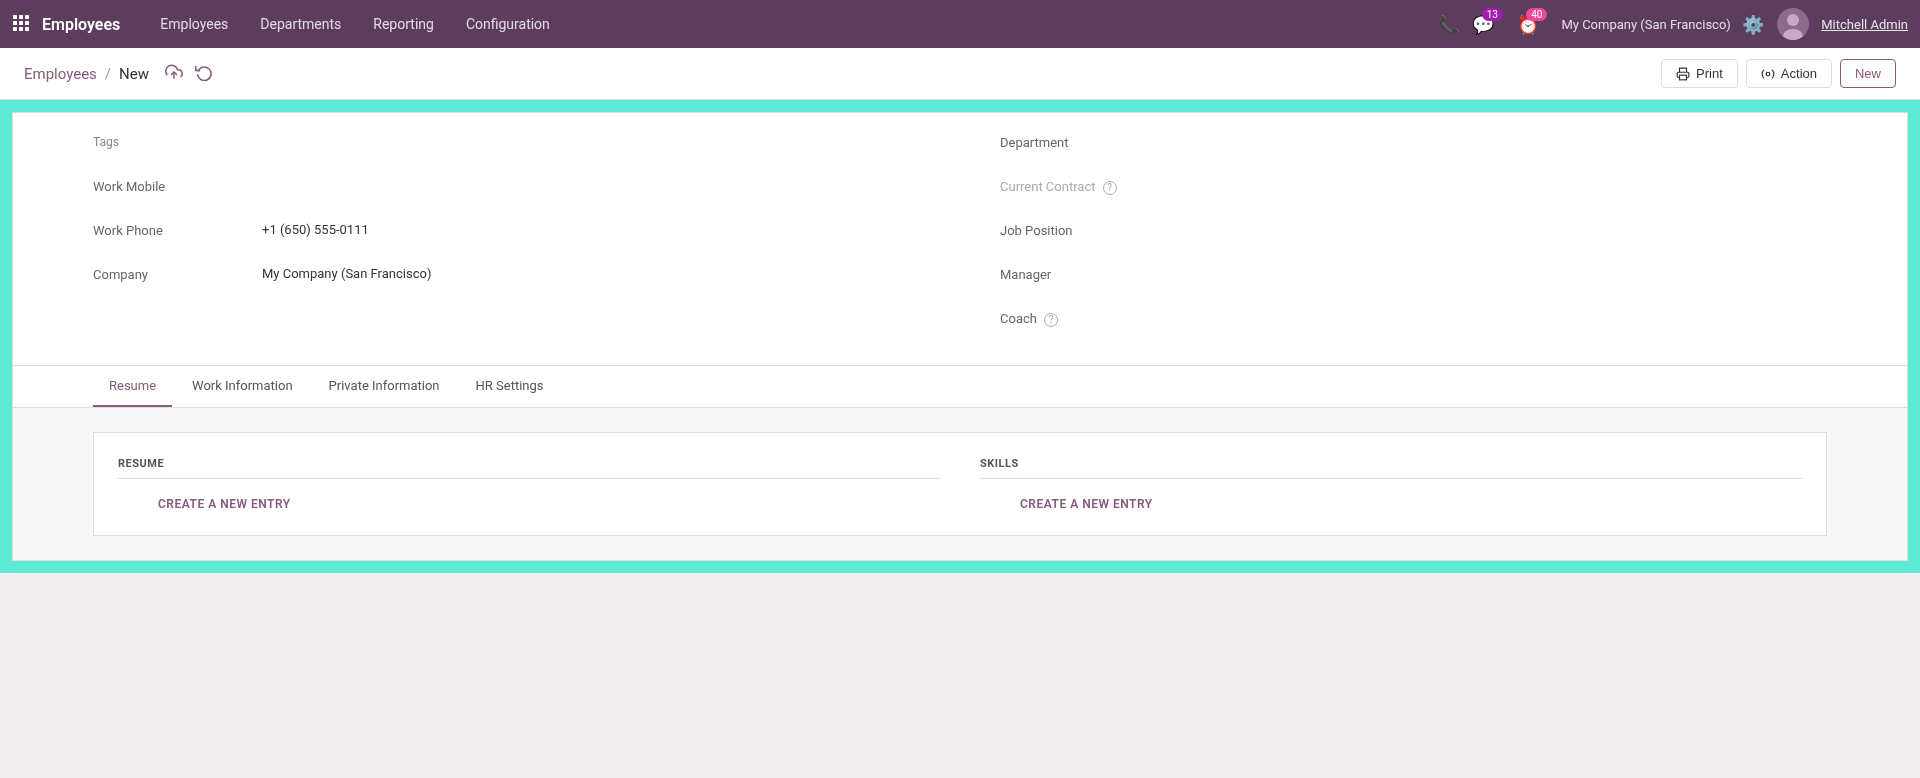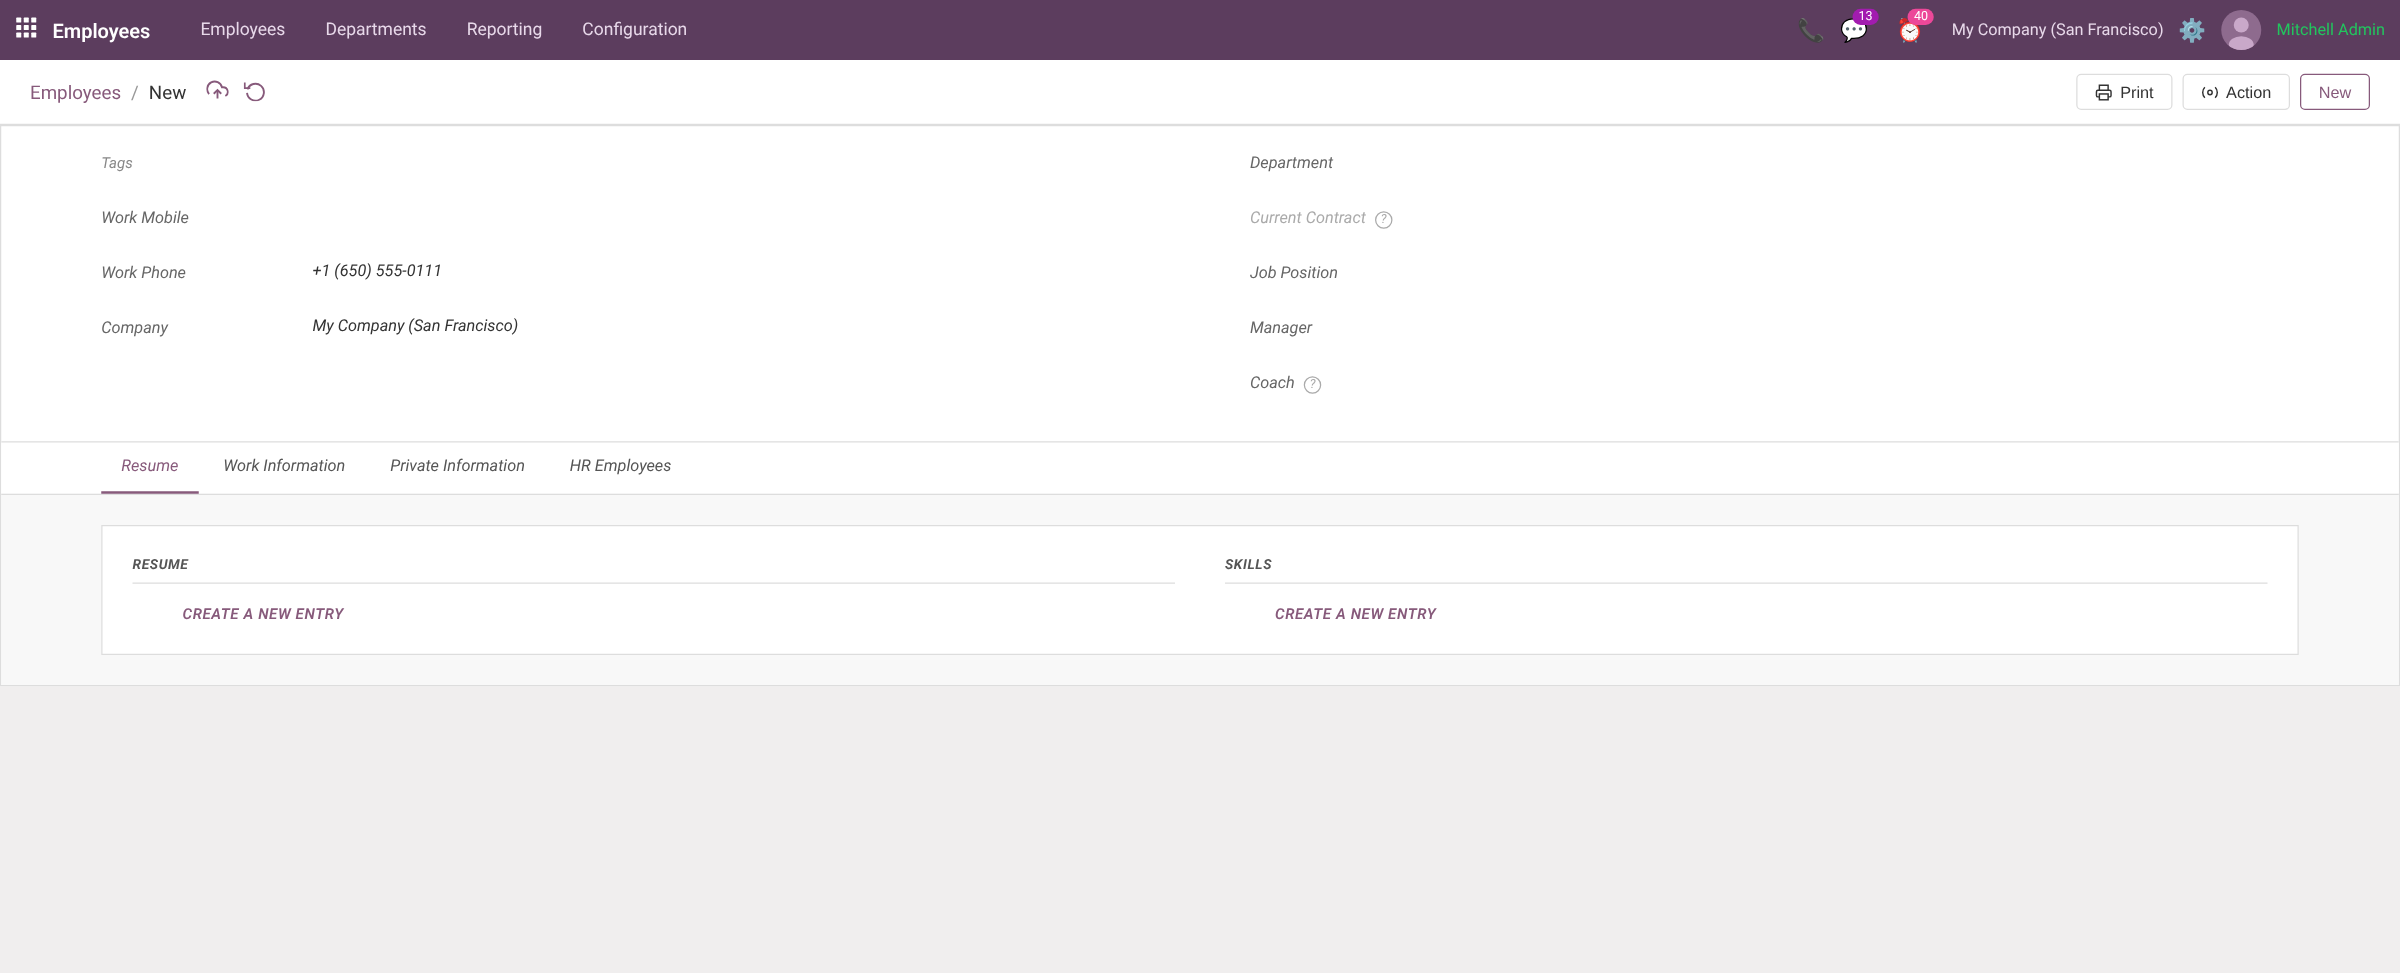--- a/index.html
+++ b/index.html
@@ -40,21 +40,21 @@
     }
     .top-nav .badge-orange { background: #ec4899; }
     .top-nav .company-name { font-size: 13px; color: #e8d9ea; }
     .top-nav .user-avatar {
       width: 32px; height: 32px; border-radius: 50%;
       background: #8e6b8e;
       display: flex; align-items: center; justify-content: center;
       font-size: 12px; color: #fff;
       overflow: hidden;
     }
-    .top-nav .user-name { font-size: 13px; color: #22c55e; }
+    .top-nav .user-name { font-size: 13px; color: #e5e5e5; text-decoration: underline; }
 
     
     .breadcrumb-bar {
       background: #fff;
       border-bottom: 1px solid #ddd;
       padding: 0 24px;
       height: 52px;
       display: flex;
       align-items: center;
       justify-content: space-between;
@@ -81,23 +81,22 @@
       border: 1px solid #875a7b;
       border-radius: 4px;
       background: #fff;
       cursor: pointer;
       font-size: 13px;
       color: #875a7b;
     }
 
     
     .main-content {
-      padding: 0;
-      background: #84cc16;
-      font-style: italic;
+      padding: 12px;
+      background: #5eead4;
     }
 
     
     .form-card {
       background: #fff;
       margin: 0 auto;
       border: 1px solid #ddd;
     }
 
     .form-section {
@@ -365,21 +364,21 @@
             <span class="field-value editable"></span>
           </div>
         </div>
       </div>
     </div>
 
     <div class="tabs-bar">
       <span class="tab-item active">Resume</span>
       <span class="tab-item">Work Information</span>
       <span class="tab-item">Private Information</span>
-      <span class="tab-item">HR Employees</span>
+      <span class="tab-item">HR Settings</span>
     </div>
 
     <div class="tab-content">
       <div class="tab-content-inner">
         <div class="two-col-content">
           <div class="section-col">
             <div class="section-heading">RESUME</div>
             <a class="create-entry-link">CREATE A NEW ENTRY</a>
           </div>
           <div class="section-col">

